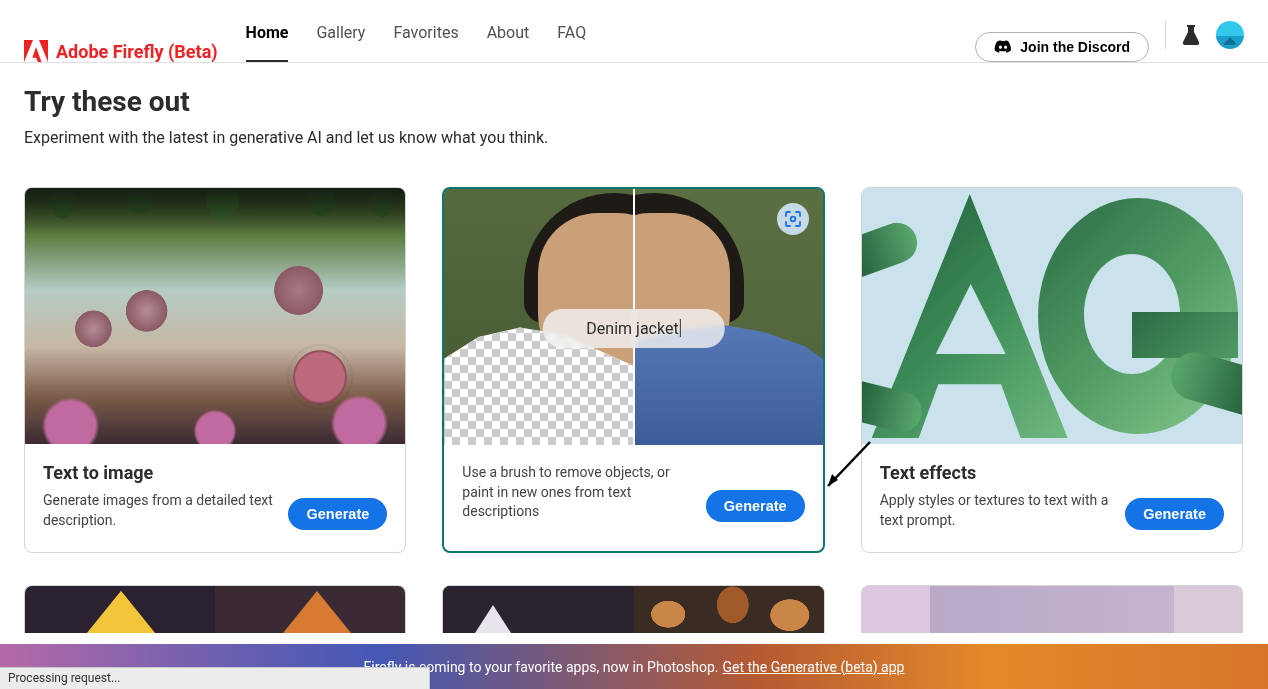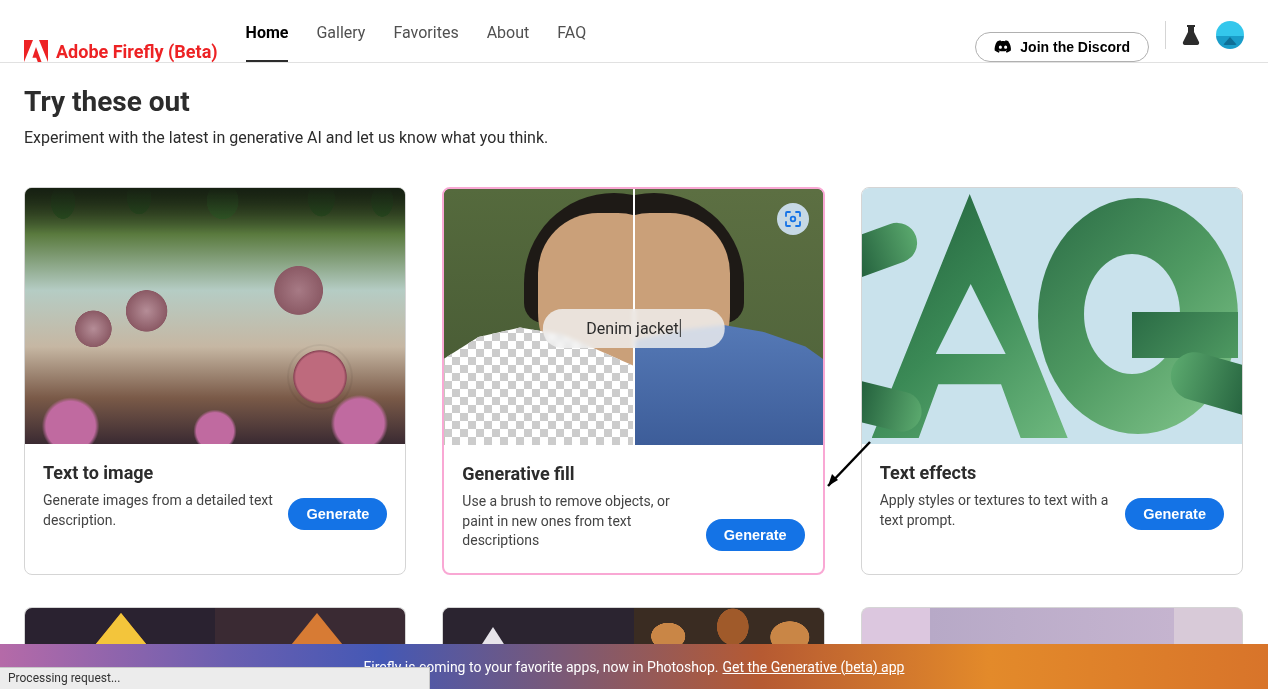--- a/index.html
+++ b/index.html
@@ -20,21 +20,21 @@
   .beaker-icon { width: 18px; height: 20px; cursor: pointer; }
   .avatar { width: 28px; height: 28px; border-radius: 50%; background: linear-gradient(180deg, #34c7ec 0%, #34c7ec 55%, #1a9dc9 55%, #1a9dc9 100%); cursor: pointer; position: relative; }
   .avatar::after { content:""; position:absolute; bottom:4px; left:50%; transform:translateX(-50%); width:0; height:0; border-left:7px solid transparent; border-right:7px solid transparent; border-bottom:8px solid #0e6f97; border-radius:2px;}
   
   .content { padding: 22px 25px 0 24px; }
   .page-title { font-size: 28px; font-weight: 700; margin-bottom: 10px; }
   .page-sub { font-size: 16px; color: #2c2c2c; margin-bottom: 40px; }
   
   .cards-row { display: flex; gap: 36px; }
   .card { width: 388px; border: 1px solid #d5d5d5; border-radius: 8px; overflow: hidden; background: #fff; display:flex; flex-direction:column; }
-  .card.highlight { border: 2px solid #f9a8d4; }
+  .card.highlight { border: 2px solid #0f766e; }
   .card-img { width: 100%; height: 256px; position: relative; overflow: hidden; }
   .card-body { padding: 18px 18px 22px 18px; flex:1; display:flex; flex-direction:column; }
   .card-title { font-size: 18px; font-weight: 700; margin-bottom: 8px; }
   .card-row { display:flex; align-items:flex-end; gap:8px; }
   .card-desc { font-size: 14px; color: #444; line-height: 1.4; flex:1; }
   .gen-btn { background: #1473e6; color: #fff; border: none; border-radius: 18px; padding: 8px 18px; font-size: 14.5px; font-weight: 700; cursor: pointer; white-space:nowrap; }
   
   
   .bg-jungle { background: linear-gradient(180deg,#2b3a1a 0%, #5a7a3e 18%, #b5ccc4 40%, #c6b7a3 62%, #7a5a48 82%, #3a2a32 100%); position:relative; }
   .bg-jungle::before { content:""; position:absolute; inset:0; background:
@@ -183,21 +183,20 @@
         <div class="divider-line"></div>
         <div class="scan-icon">
           <svg width="18" height="18" viewBox="0 0 18 18">
               <path d="M2 6 V3 A1 1 0 0 1 3 2 H6 M12 2 H15 A1 1 0 0 1 16 3 V6 M16 12 V15 A1 1 0 0 1 15 16 H12 M6 16 H3 A1 1 0 0 1 2 15 V12" stroke="#1473e6" stroke-width="1.8" fill="none" stroke-linecap="round"></path>
               <circle cx="9" cy="9" r="2.3" stroke="#1473e6" stroke-width="1.8" fill="none"></circle>
             </svg>
         </div>
         <div class="prompt-pill">Denim jacket</div>
       </div>
       <div class="card-body">
-        <div class="card-title">Generative fill</div>
         <div class="card-row">
           <div class="card-desc">Use a brush to remove objects, or paint in new ones from text descriptions</div>
           <button class="gen-btn">Generate</button>
         </div>
       </div>
     </div>
 
     <div class="card">
       <div class="card-img bg-text">
         <div class="leaf-shape letterA"></div>

